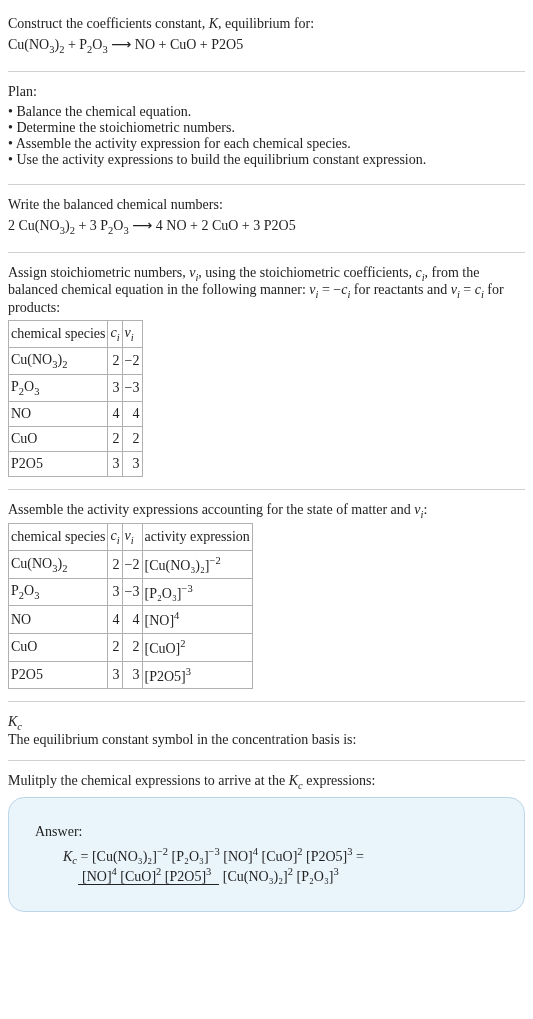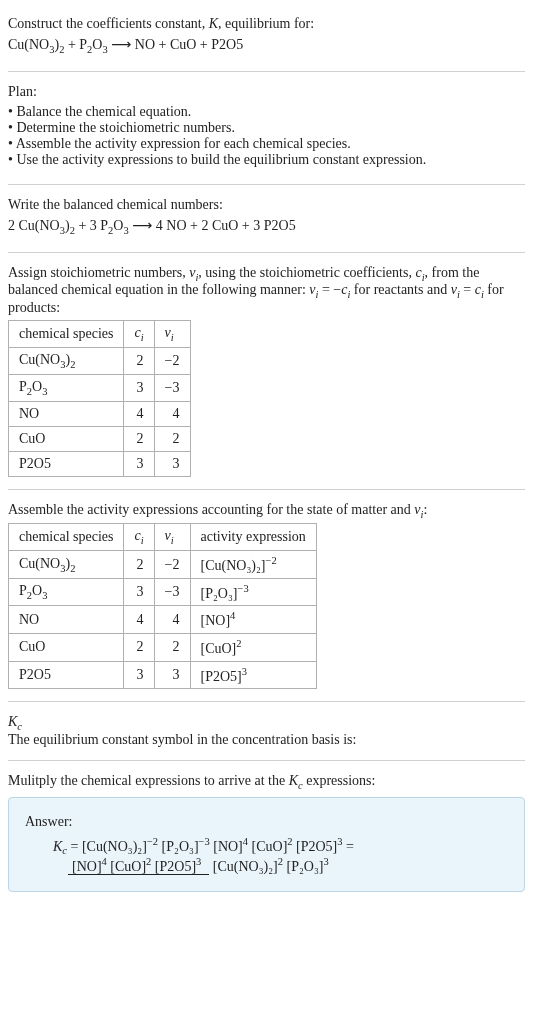--- a/index.html
+++ b/index.html
@@ -26,31 +26,31 @@
   .italic { font-style: italic; }
   ul.plan { list-style: none; padding-left: 0; margin: 4px 0; }
   ul.plan li::before { content: "• "; }
 
   table.grid {
     border-collapse: collapse;
     margin-top: 4px;
   }
   table.grid th, table.grid td {
     border: 1px solid #b0b0b0;
-    padding: 4px 10px;
+    padding: 4px 2px;
     font-weight: normal;
     text-align: left;
   }
   table.grid td.num { text-align: right; }
 
   .answerbox {
     background: #eaf4fb;
     border: 1px solid #bcd6e8;
-    border-radius: 4px;
-    padding: 16px;
+    border-radius: 16px;
+    padding: 26px;
     margin-top: 6px;
   }
   .frac {
     display: inline-block;
     vertical-align: middle;
     text-align: center;
     margin: 0 2px;
   }
   .frac .num { border-bottom: 1px solid #222; padding: 0 4px; margin-left: 13px; }
   .frac .den { padding: 0 4px; }

